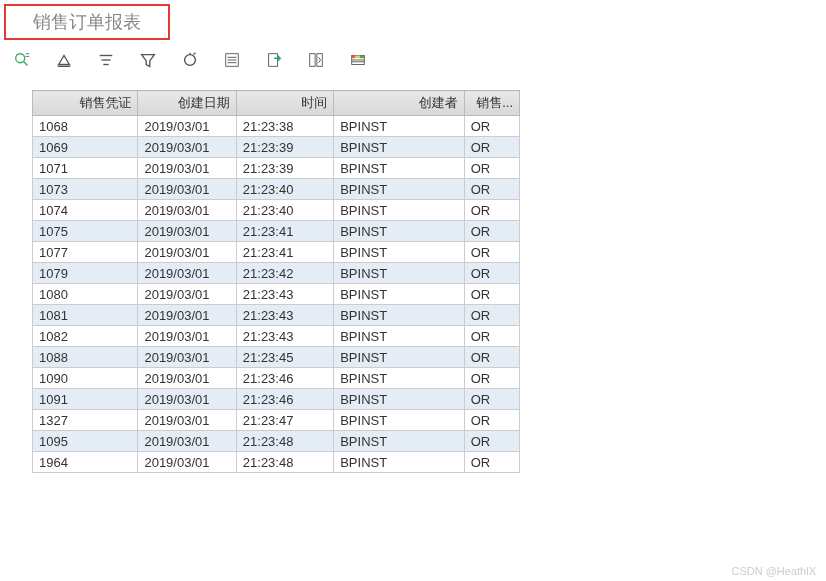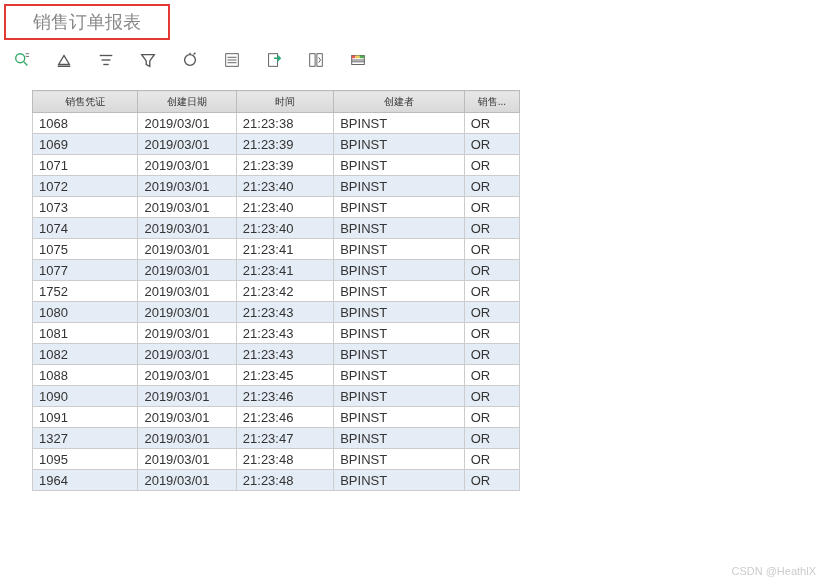--- a/index.html
+++ b/index.html
@@ -46,24 +46,24 @@
       width: 488px;
     }
     table {
       border-collapse: collapse;
       width: 100%;
       table-layout: fixed;
     }
     th {
       background: linear-gradient(#e8e8e8, #d8d8d8);
       border: 1px solid #bbb;
-      text-align: center;
+      text-align: right;
       padding: 3px 6px;
       font-weight: normal;
-      font-size: 10px;
+      font-size: 13px;
       height: 22px;
       white-space: nowrap;
       overflow: hidden;
     }
     td {
       border: 1px solid #ccc;
       padding: 2px 6px;
       height: 21px;
       font-size: 13px;
       background: #fefefe;
@@ -189,56 +189,49 @@
           <td>OR</td>
         </tr>
         <tr>
           <td>1071</td>
           <td>2019/03/01</td>
           <td>21:23:39</td>
           <td>BPINST</td>
           <td>OR</td>
         </tr>
         <tr>
-          <td>1072</td>
+          <td>1073</td>
           <td>2019/03/01</td>
           <td>21:23:40</td>
           <td>BPINST</td>
           <td>OR</td>
         </tr>
         <tr>
-          <td>1073</td>
+          <td>1074</td>
           <td>2019/03/01</td>
           <td>21:23:40</td>
           <td>BPINST</td>
           <td>OR</td>
         </tr>
         <tr>
-          <td>1074</td>
-          <td>2019/03/01</td>
-          <td>21:23:40</td>
-          <td>BPINST</td>
-          <td>OR</td>
-        </tr>
-        <tr>
           <td>1075</td>
           <td>2019/03/01</td>
           <td>21:23:41</td>
           <td>BPINST</td>
           <td>OR</td>
         </tr>
         <tr>
           <td>1077</td>
           <td>2019/03/01</td>
           <td>21:23:41</td>
           <td>BPINST</td>
           <td>OR</td>
         </tr>
         <tr>
-          <td>1752</td>
+          <td>1079</td>
           <td>2019/03/01</td>
           <td>21:23:42</td>
           <td>BPINST</td>
           <td>OR</td>
         </tr>
         <tr>
           <td>1080</td>
           <td>2019/03/01</td>
           <td>21:23:43</td>
           <td>BPINST</td>

